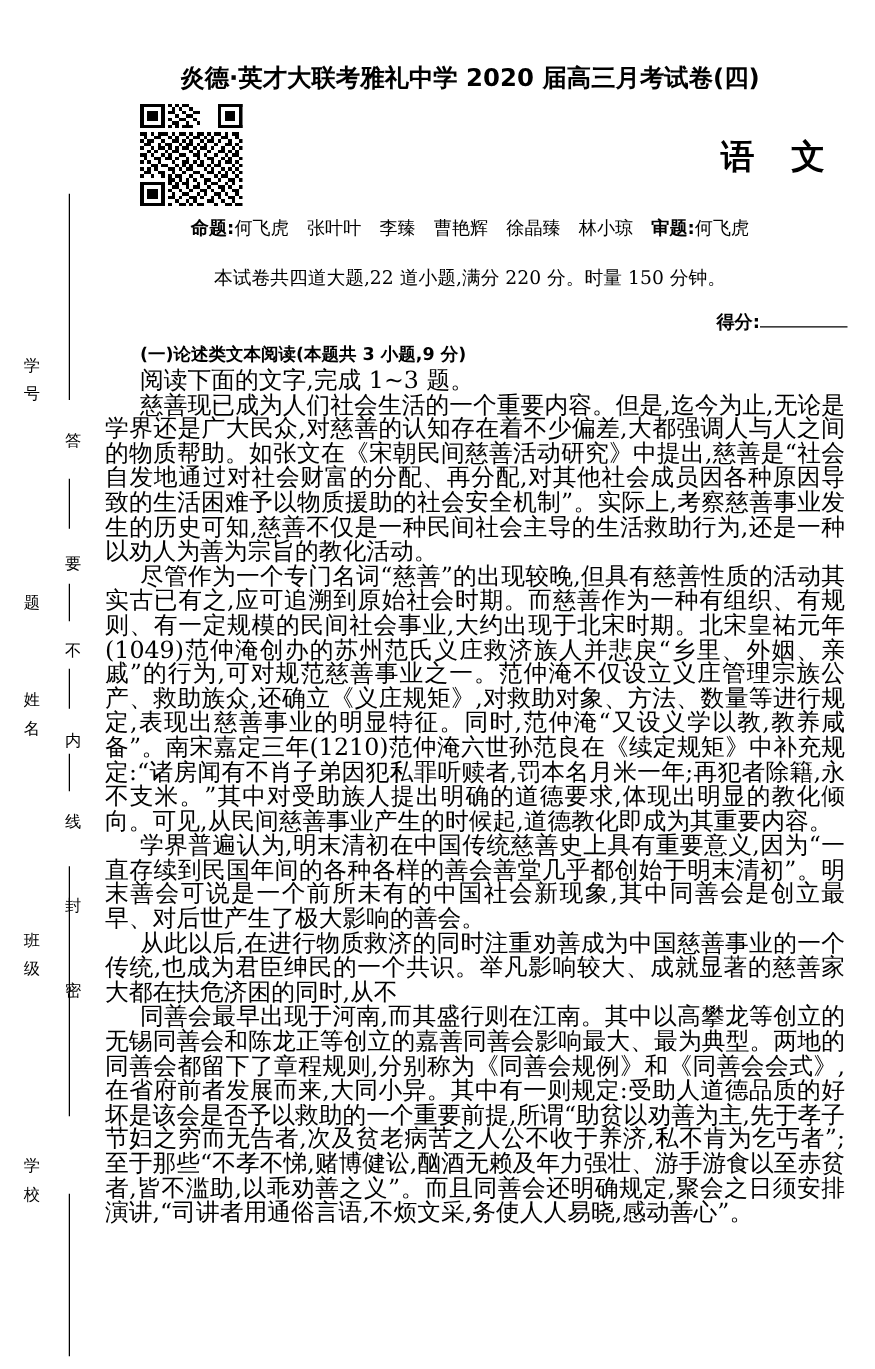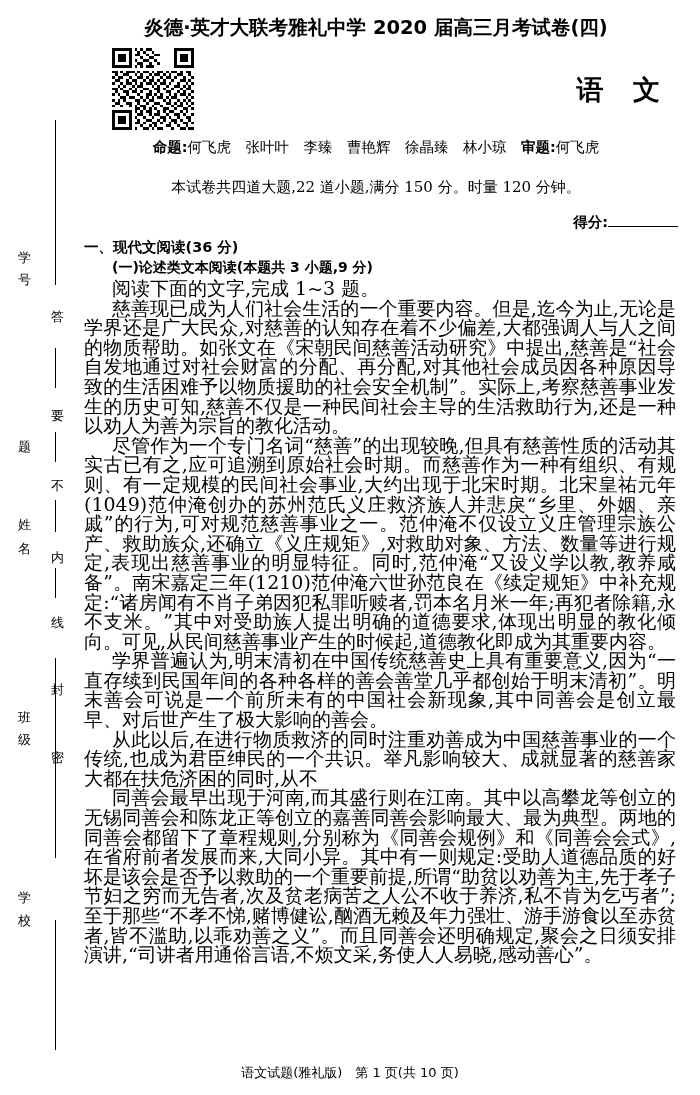--- a/index.html
+++ b/index.html
@@ -13,20 +13,21 @@
     font-family: "DejaVu Serif", "Liberation Serif", serif;
     color: #000000;
     position: relative;
     overflow: hidden;
   }
   .page {
     position: relative;
     width: 700px;
     height: 1004px;
     box-sizing: border-box;
+    margin-top: 35px;
   }
 
   
   .seal-col {
     position: absolute;
     left: 0;
     top: 0;
     width: 66px;
     height: 1095px;
   }
@@ -448,28 +449,27 @@
       <rect x="27" y="28" width="2" height="1"></rect>
     </g>
   </svg>
 
   <div class="subject">语  文</div>
 
   <div class="credits">
     <span>命题:</span><span class="nm">何飞虎　张叶叶　李臻　曹艳辉　徐晶臻　林小琼　</span><span>审题:</span><span class="nm">何飞虎</span>
   </div>
 
-  <div class="exam-info">本试卷共四道大题,22 道小题,满分 150 分。时量 120 分钟。</div>
+  <div class="exam-info">本试卷共四道大题,22 道小题,满分 220 分。时量 150 分钟。</div>
 
   <div class="score-line">
     <span>得分:</span><span class="blank"></span>
   </div>
 
   <div class="content">
-    <div class="sec-head">一、现代文阅读(36 分)</div>
     <div class="sub-head">
       <span>(一)论述类文本阅读</span><span>(本题共 3 小题,9 分)</span>
     </div>
     <p class="para">阅读下面的文字,完成 1~3 题。</p>
     <p class="para">慈善现已成为人们社会生活的一个重要内容。但是,迄今为止,无论是学界还是广大民众,对慈善的认知存在着不少偏差,大都强调人与人之间的物质帮助。如张文在《宋朝民间慈善活动研究》中提出,慈善是“社会自发地通过对社会财富的分配、再分配,对其他社会成员因各种原因导致的生活困难予以物质援助的社会安全机制”。实际上,考察慈善事业发生的历史可知,慈善不仅是一种民间社会主导的生活救助行为,还是一种以劝人为善为宗旨的教化活动。</p>
     <p class="para">尽管作为一个专门名词“慈善”的出现较晚,但具有慈善性质的活动其实古已有之,应可追溯到原始社会时期。而慈善作为一种有组织、有规则、有一定规模的民间社会事业,大约出现于北宋时期。北宋皇祐元年(1049)范仲淹创办的苏州范氏义庄救济族人并悲戾“乡里、外姻、亲戚”的行为,可对规范慈善事业之一。范仲淹不仅设立义庄管理宗族公产、救助族众,还确立《义庄规矩》,对救助对象、方法、数量等进行规定,表现出慈善事业的明显特征。同时,范仲淹“又设义学以教,教养咸备”。南宋嘉定三年(1210)范仲淹六世孙范良在《续定规矩》中补充规定:“诸房闻有不肖子弟因犯私罪听赎者,罚本名月米一年;再犯者除籍,永不支米。”其中对受助族人提出明确的道德要求,体现出明显的教化倾向。可见,从民间慈善事业产生的时候起,道德教化即成为其重要内容。</p>
     <p class="para">学界普遍认为,明末清初在中国传统慈善史上具有重要意义,因为“一直存续到民国年间的各种各样的善会善堂几乎都创始于明末清初”。明末善会可说是一个前所未有的中国社会新现象,其中同善会是创立最早、对后世产生了极大影响的善会。</p>
     <p class="para">从此以后,在进行物质救济的同时注重劝善成为中国慈善事业的一个传统,也成为君臣绅民的一个共识。举凡影响较大、成就显著的慈善家大都在扶危济困的同时,从不</p>
     <p class="para">同善会最早出现于河南,而其盛行则在江南。其中以高攀龙等创立的无锡同善会和陈龙正等创立的嘉善同善会影响最大、最为典型。两地的同善会都留下了章程规则,分别称为《同善会规例》和《同善会会式》,在省府前者发展而来,大同小异。其中有一则规定:受助人道德品质的好坏是该会是否予以救助的一个重要前提,所谓“助贫以劝善为主,先于孝子节妇之穷而无告者,次及贫老病苦之人公不收于养济,私不肯为乞丐者”;至于那些“不孝不悌,赌博健讼,酗酒无赖及年力强壮、游手游食以至赤贫者,皆不滥助,以乖劝善之义”。而且同善会还明确规定,聚会之日须安排演讲,“司讲者用通俗言语,不烦文采,务使人人易晓,感动善心”。</p>
   </div>

